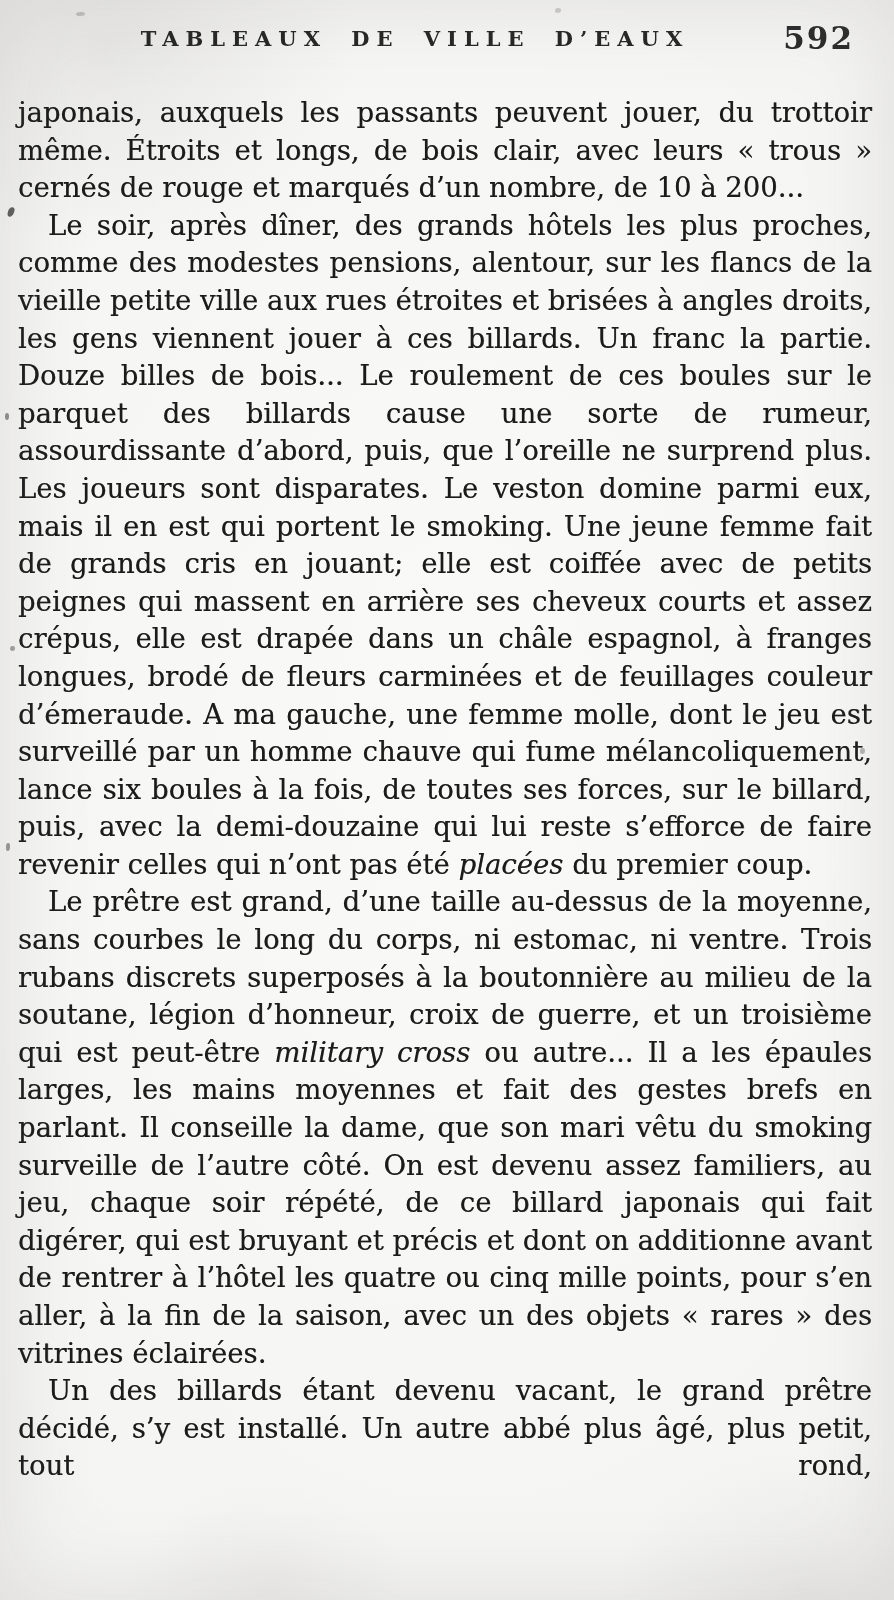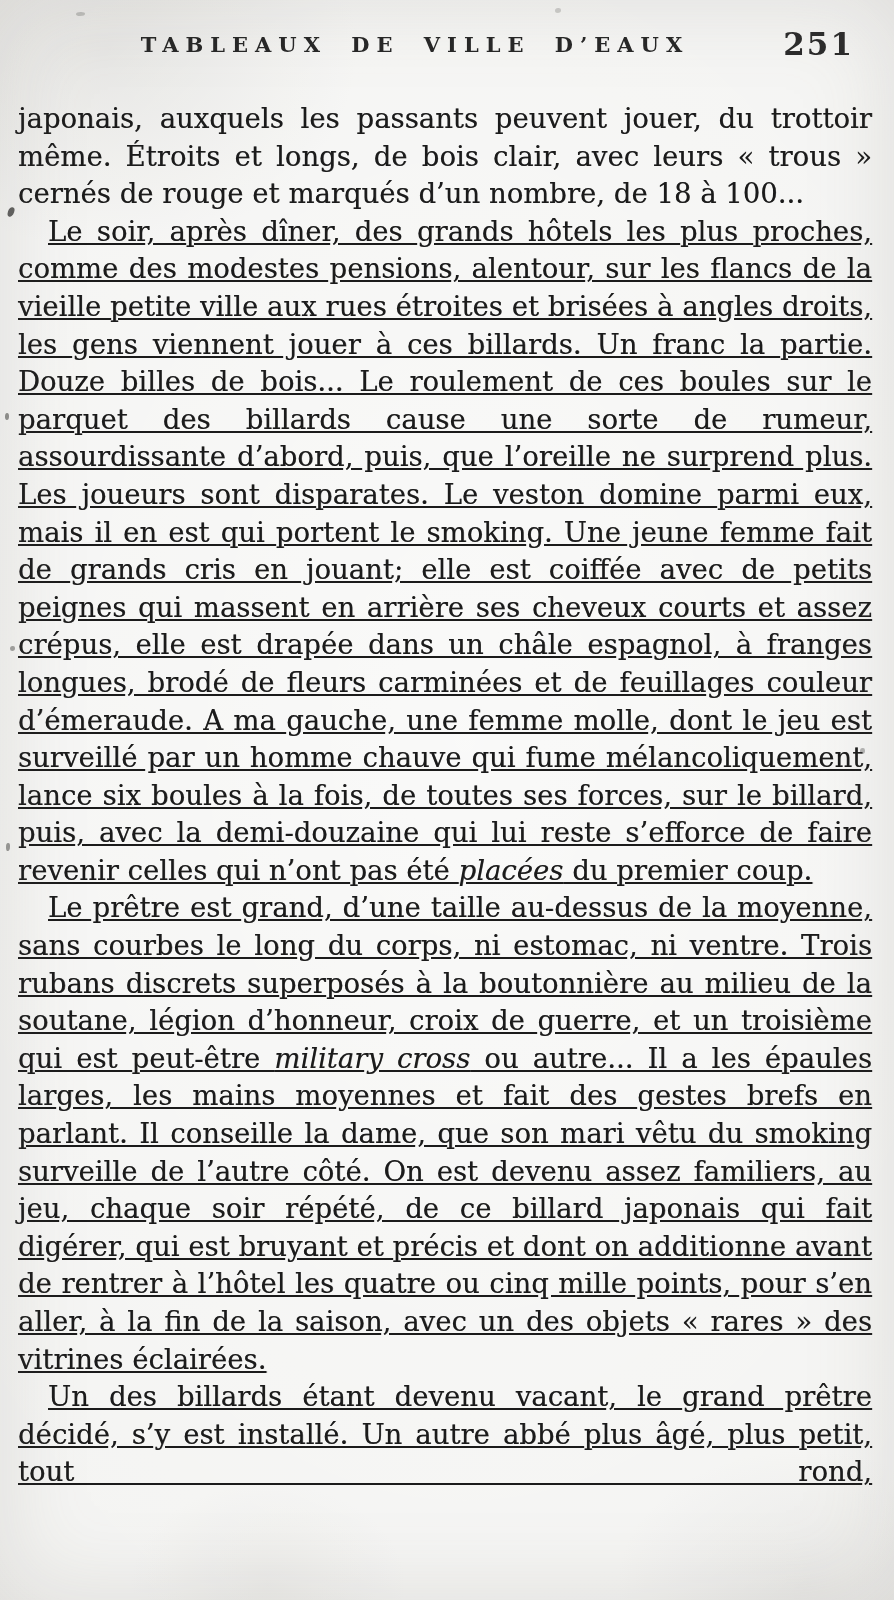--- a/index.html
+++ b/index.html
@@ -26,21 +26,21 @@
   .page::after {
     content: "";
     position: absolute;
     inset: 0;
     pointer-events: none;
     box-shadow: inset 0 0 90px rgba(120,118,112,0.18);
   }
   .page-header {
     position: relative;
     height: 42px;
-    margin-top: 26px;
+    margin-top: 20px;
   }
   .running-title {
     position: absolute;
     left: 0;
     right: 64px;
     top: 6px;
     text-align: center;
     font-size: 21px;
     font-weight: bold;
     letter-spacing: 7px;
@@ -62,21 +62,21 @@
     margin: 32px 22px 0 18px;
     font-size: 27.5px;
     line-height: 37.6px;
     text-align: justify;
     text-rendering: optimizeLegibility;
   }
   .body-text p {
     margin: 0;
     text-shadow: 0.3px 0 0 rgba(20,20,20,0.55);
   }
-  .body-text p.indent { text-indent: 30px; text-decoration: underline; }
+  .body-text p.indent { text-indent: 30px; }
   .body-text p:last-child { text-align-last: justify; }
   .body-text em { font-style: italic; }
   
   .speck {
     position: absolute;
     background: #3a3a38;
     border-radius: 50% 40% 55% 45%;
     pointer-events: none;
   }
   .speck.s1 { left: 8px;  top: 207px;  width: 6px; height: 10px; transform: rotate(18deg); opacity: .8; }
@@ -87,25 +87,25 @@
   .speck.s6 { left: 555px; top: 8px;   width: 6px; height: 5px;  opacity: .22; }
   .speck.s7 { left: 860px; top: 748px; width: 5px; height: 6px;  opacity: .35; }
 </style>
 </head>
 <body>
 
 <div class="page">
 
   <div class="page-header">
     <div class="running-title">TABLEAUX DE VILLE D’EAUX</div>
-    <div class="page-number">251</div>
+    <div class="page-number">592</div>
   </div>
 
   <div class="body-text">
-      <p class=""><span>japonais, auxquels les passants peuvent jouer, du trottoir même. Étroits et longs, de bois clair, avec leurs « trous » cernés de rouge et marqués d’un nombre, de 18 à 100...</span></p>
+      <p class=""><span>japonais, auxquels les passants peuvent jouer, du trottoir même. Étroits et longs, de bois clair, avec leurs « trous » cernés de rouge et marqués d’un nombre, de 10 à 200...</span></p>
       <p class="indent"><span>Le soir, après dîner, des grands hôtels les plus proches, comme des modestes pensions, alentour, sur les flancs de la vieille petite ville aux rues étroites et brisées à angles droits, les gens viennent jouer à ces billards. Un franc la partie. Douze billes de bois... Le roulement de ces boules sur le parquet des billards cause une sorte de rumeur, assourdissante d’abord, puis, que l’oreille ne surprend plus. Les joueurs sont disparates. Le veston domine parmi eux, mais il en est qui portent le smoking. Une jeune femme fait de grands cris en jouant; elle est coiffée avec de petits peignes qui massent en arrière ses cheveux courts et assez crépus, elle est drapée dans un châle espagnol, à franges longues, brodé de fleurs carminées et de feuillages couleur d’émeraude. A ma gauche, une femme molle, dont le jeu est surveillé par un homme chauve qui fume mélancoliquement, lance six boules à la fois, de toutes ses forces, sur le billard, puis, avec la demi-douzaine qui lui reste s’efforce de faire revenir celles qui n’ont pas été </span><em>placées</em><span> du premier coup.</span></p>
       <p class="indent"><span>Le prêtre est grand, d’une taille au-dessus de la moyenne, sans courbes le long du corps, ni estomac, ni ventre. Trois rubans discrets superposés à la boutonnière au milieu de la soutane, légion d’honneur, croix de guerre, et un troisième qui est peut-être </span><em>military cross</em><span> ou autre... Il a les épaules larges, les mains moyennes et fait des gestes brefs en parlant. Il conseille la dame, que son mari vêtu du smoking surveille de l’autre côté. On est devenu assez familiers, au jeu, chaque soir répété, de ce billard japonais qui fait digérer, qui est bruyant et précis et dont on additionne avant de rentrer à l’hôtel les quatre ou cinq mille points, pour s’en aller, à la fin de la saison, avec un des objets « rares » des vitrines éclairées.</span></p>
       <p class="indent"><span>Un des billards étant devenu vacant, le grand prêtre décidé, s’y est installé. Un autre abbé plus âgé, plus petit, tout rond,</span></p>
     </div>
 
   <div class="speck s1"></div>
   <div class="speck s2"></div>
   <div class="speck s3"></div>
   <div class="speck s4"></div>
   <div class="speck s5"></div>

